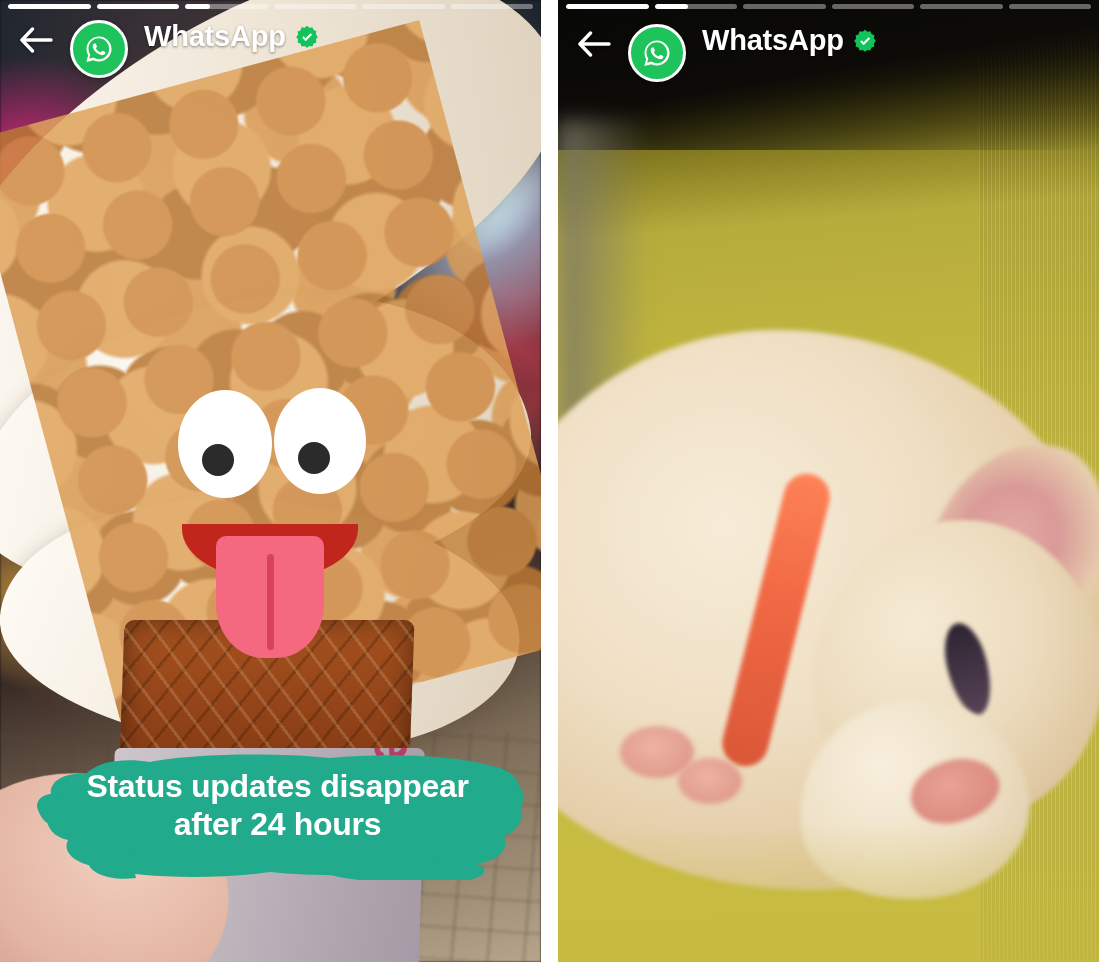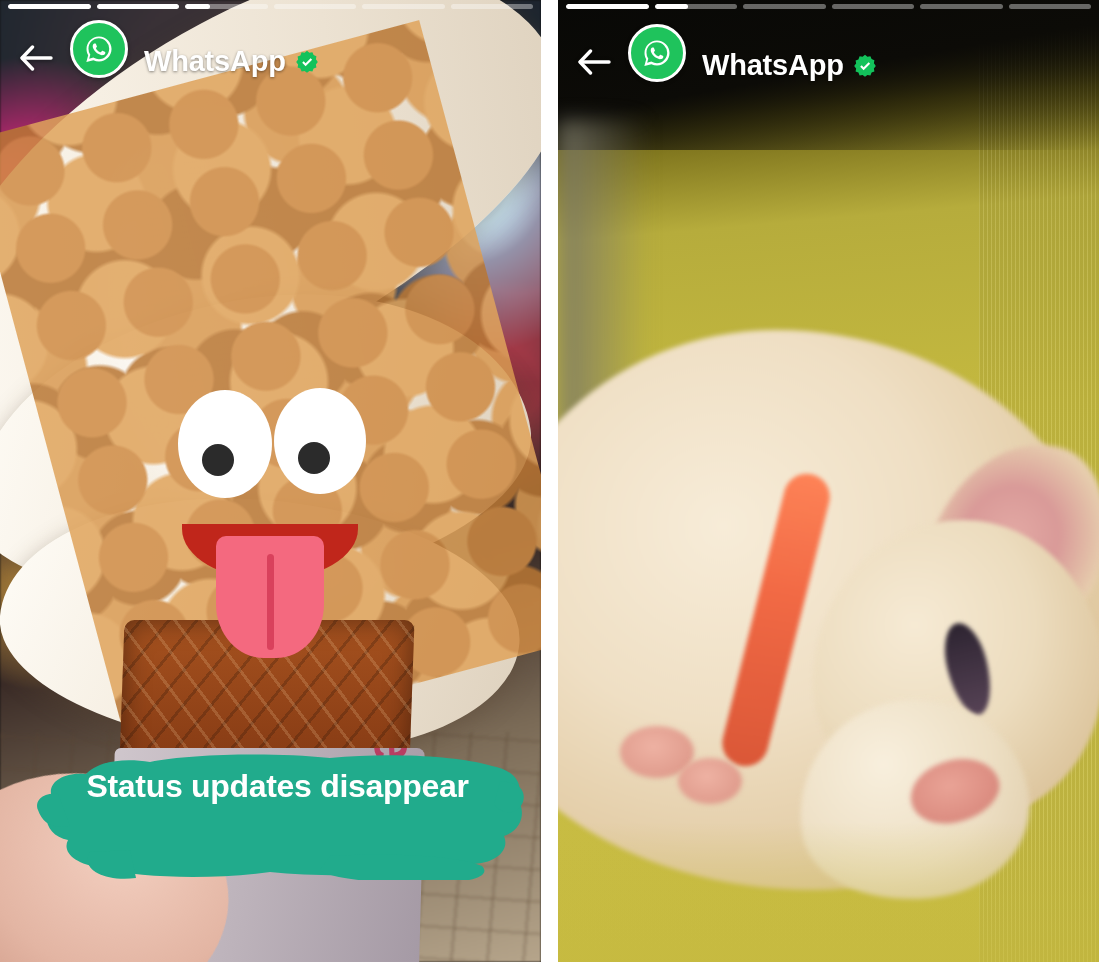--- a/index.html
+++ b/index.html
@@ -259,21 +259,21 @@
     height: 100%;
     background: #ffffff;
     border-radius: 3px;
   }
 
   
   .status-header {
     position: absolute;
     left: 0; right: 0;
     display: flex;
-    align-items: flex-end;
+    align-items: flex-start;
     gap: 14px;
     padding: 0 16px;
     z-index: 45;
   }
   #panel-left  .status-header { top: 20px; }
   #panel-right .status-header { top: 24px; }
 
   .back-arrow {
     width: 40px; height: 40px;
     flex: 0 0 40px;
@@ -457,20 +457,21 @@
             C486,18 494,34 488,48 C496,60 492,78 474,84 C480,98 466,112 440,112
             C380,124 300,126 240,120 C180,128 110,126 72,116 C44,112 32,100 38,88
             C18,84 10,66 22,46 Z"></path>
           <path fill="#21AB8C" d="M8,58 C4,48 14,40 28,42 L40,74 C22,78 12,70 8,58 Z"></path>
           <path fill="#21AB8C" d="M470,30 C488,28 498,40 492,52 C486,64 470,62 464,52 Z"></path>
           <path fill="#21AB8C" d="M60,100 C50,116 72,130 106,126 L100,98 Z"></path>
           <path fill="#21AB8C" d="M300,104 C360,100 430,104 452,114 C462,124 440,132 400,130 C340,132 300,126 290,118 Z"></path>
         </svg>
       </div>
       <div>Status updates disappear</div>
+      <div>after 24 hours</div>
     </div>
 
   </div>
 
   <div class="panel" id="panel-right">
 
     <div class="photo">
       <div class="cat-bg"></div>
       <div class="cat-dark-top"></div>
       <div class="cat-shadow-left"></div>

